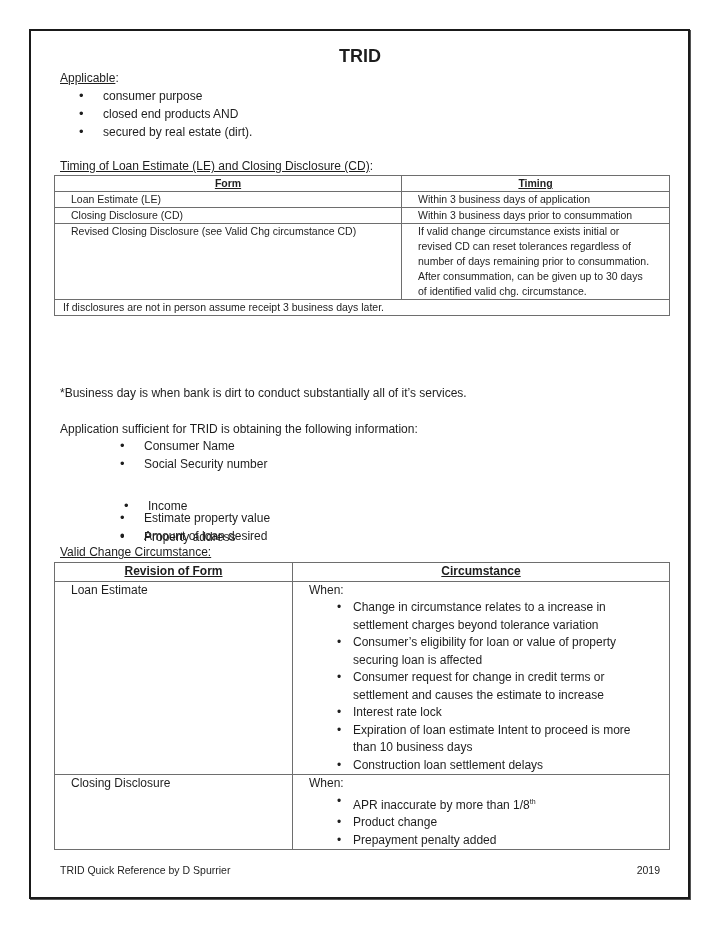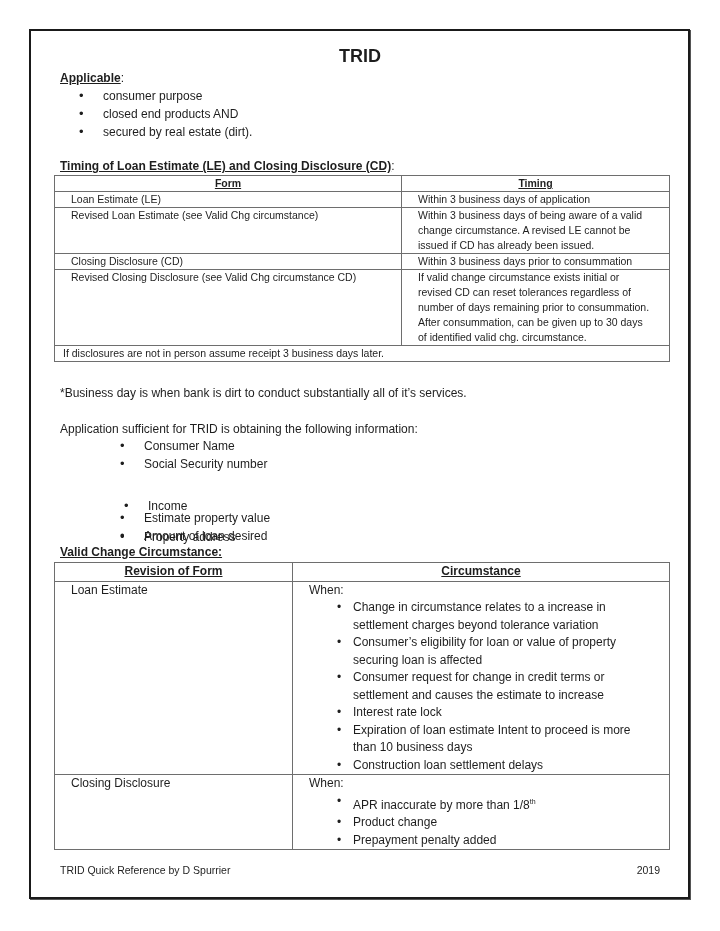--- a/index.html
+++ b/index.html
@@ -2,21 +2,21 @@
 <html><head>
   <meta charset="utf-8">
   <style>
     html, body { margin: 0; padding: 0; background: #ffffff; }
     body { width: 720px; height: 931px; position: relative; overflow: hidden;
       font-family: "Liberation Sans", sans-serif; color: #1e1e1e; }
     .page-frame { position: absolute; left: 29px; top: 29px; width: 661px; height: 870px;
       border: 2px solid #1a1a1a; box-shadow: 1px 1px 0 #555; box-sizing: border-box; }
     .abs { position: absolute; }
     .title { left: 0; right: 0; top: 46px; text-align: center; font-weight: bold; font-size: 18px; }
-    .heading { font-weight: bold; font-size: 12px; text-decoration: underline; }
+    .heading { font-weight: normal; font-size: 12px; text-decoration: underline; }
     .txt { font-size: 12px; line-height: 18px; }
     .bul { position: absolute; font-size: 12px; line-height: 18px; }
     .bul::before { content: "\2022"; position: absolute; left: -24px; font-size: 13px; }
     table { border-collapse: collapse; position: absolute; }
     td, th { border: 1px solid #6e6e6e; vertical-align: top; padding: 0 16px; font-weight: normal; }
     th { text-align: center; font-weight: bold; }
     th span { text-decoration: underline; }
     .t1 td, .t1 th { font-size: 10.5px; line-height: 15px; }
     .t2 td, .t2 th { font-size: 12px; line-height: 17.5px; }
     .t2 ul { margin: 0; padding-left: 44px; }
@@ -45,24 +45,20 @@
 
 <table class="t1" style="left:54px; top:175px; width:616px;">
   <tbody>
       <tr>
     <th style="width:314px;"><span>Form</span></th>
     <th><span>Timing</span></th>
   </tr>
   <tr>
     <td>Loan Estimate (LE)</td>
     <td>Within 3 business days of application</td>
-  </tr>
-  <tr>
-    <td>Revised Loan Estimate (see Valid Chg circumstance)</td>
-    <td>Within 3 business days of being aware of a valid change circumstance.   A revised LE cannot be issued if CD has already been issued.</td>
   </tr>
   <tr>
     <td>Closing Disclosure (CD)</td>
     <td>Within 3 business days prior to consummation</td>
   </tr>
   <tr>
     <td>Revised Closing Disclosure (see Valid Chg circumstance CD)</td>
     <td>If valid change circumstance exists initial or revised CD can reset tolerances regardless of number of days remaining prior to consummation. After consummation, can be given up to 30 days of identified valid chg. circumstance.</td>
   </tr>
   <tr>

